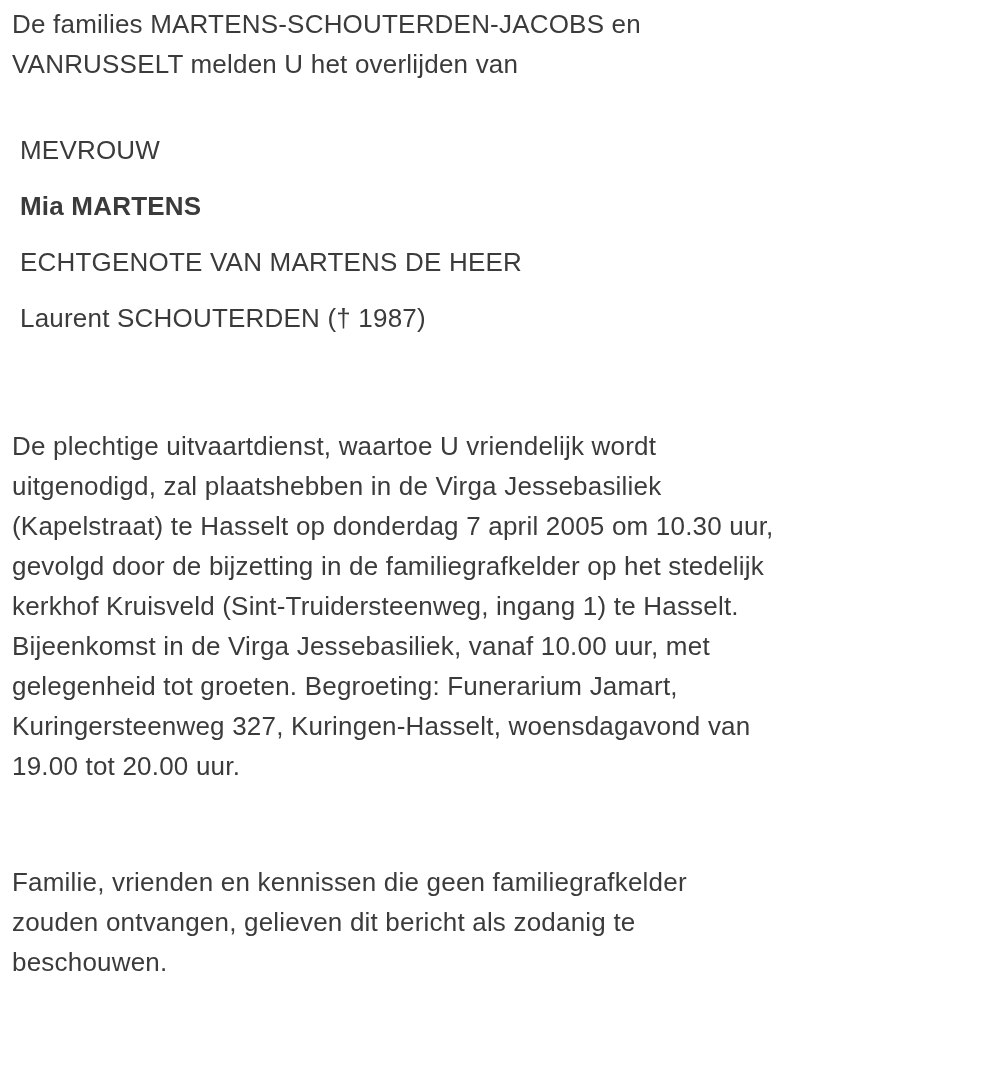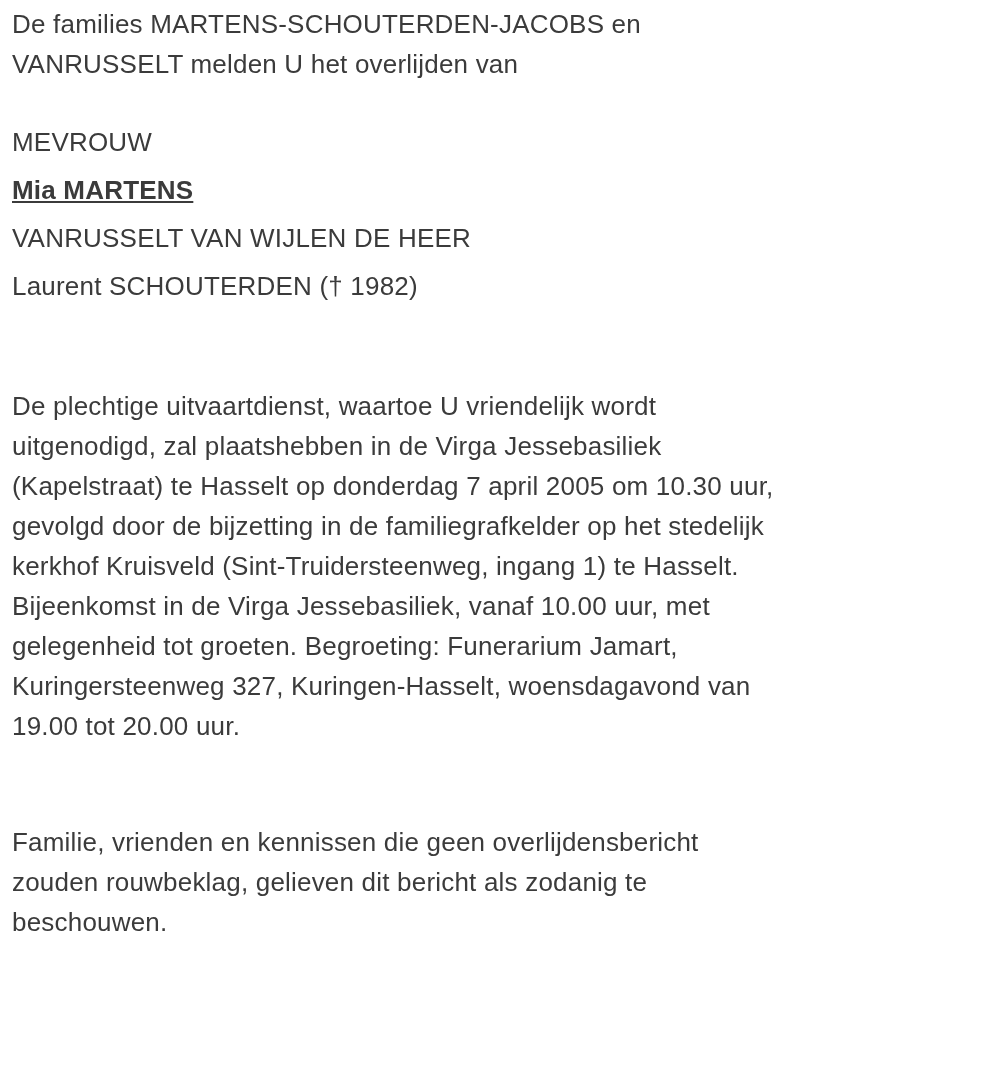--- a/index.html
+++ b/index.html
@@ -27,54 +27,53 @@
     letter-spacing: 0.2px;
     font-weight: 400;
   }
   .gap {
     height: 38px;
   }
   .gap-small {
     height: 34px;
   }
   .title-line {
-    margin: 0;
+    margin: 8px;
     font-size: 26px;
     line-height: 48px;
     letter-spacing: 0.2px;
     font-weight: 400;
   }
   .bold {
     font-weight: 700;
-    text-decoration: underline;
   }
 </style>
 </head>
 <body>
 
 <div class="page">
 
   <p class="para">De families MARTENS-SCHOUTERDEN-JACOBS en VANRUSSELT melden U het overlijden van</p>
 
   <div class="gap-small"></div>
 
   <div>
     <p class="title-line">MEVROUW</p>
     <p class="title-line bold">Mia MARTENS</p>
-    <p class="title-line">VANRUSSELT VAN WIJLEN DE HEER</p>
-    <p class="title-line">Laurent SCHOUTERDEN († 1982)</p>
+    <p class="title-line">ECHTGENOTE VAN MARTENS DE HEER</p>
+    <p class="title-line">Laurent SCHOUTERDEN († 1987)</p>
   </div>
 
   <div class="gap"></div>
 
 
   <div class="gap"></div>
 
   <p class="para">De plechtige uitvaartdienst, waartoe U vriendelijk wordt uitgenodigd, zal plaatshebben in de Virga Jessebasiliek (Kapelstraat) te Hasselt op donderdag 7 april 2005 om 10.30 uur, gevolgd door de bijzetting in de familiegrafkelder op het stedelijk kerkhof Kruisveld (Sint-Truidersteenweg, ingang 1) te Hasselt. Bijeenkomst in de Virga Jessebasiliek, vanaf 10.00 uur, met gelegenheid tot groeten. Begroeting: Funerarium Jamart, Kuringersteenweg 327, Kuringen-Hasselt, woensdagavond van 19.00 tot 20.00 uur.</p>
 
   <div class="gap"></div>
 
 
   <div class="gap"></div>
 
-  <p class="para">Familie, vrienden en kennissen die geen overlijdensbericht zouden rouwbeklag, gelieven dit bericht als zodanig te beschouwen.</p>
+  <p class="para">Familie, vrienden en kennissen die geen familiegrafkelder zouden ontvangen, gelieven dit bericht als zodanig te beschouwen.</p>
 
 </div>
 
 </body></html>

